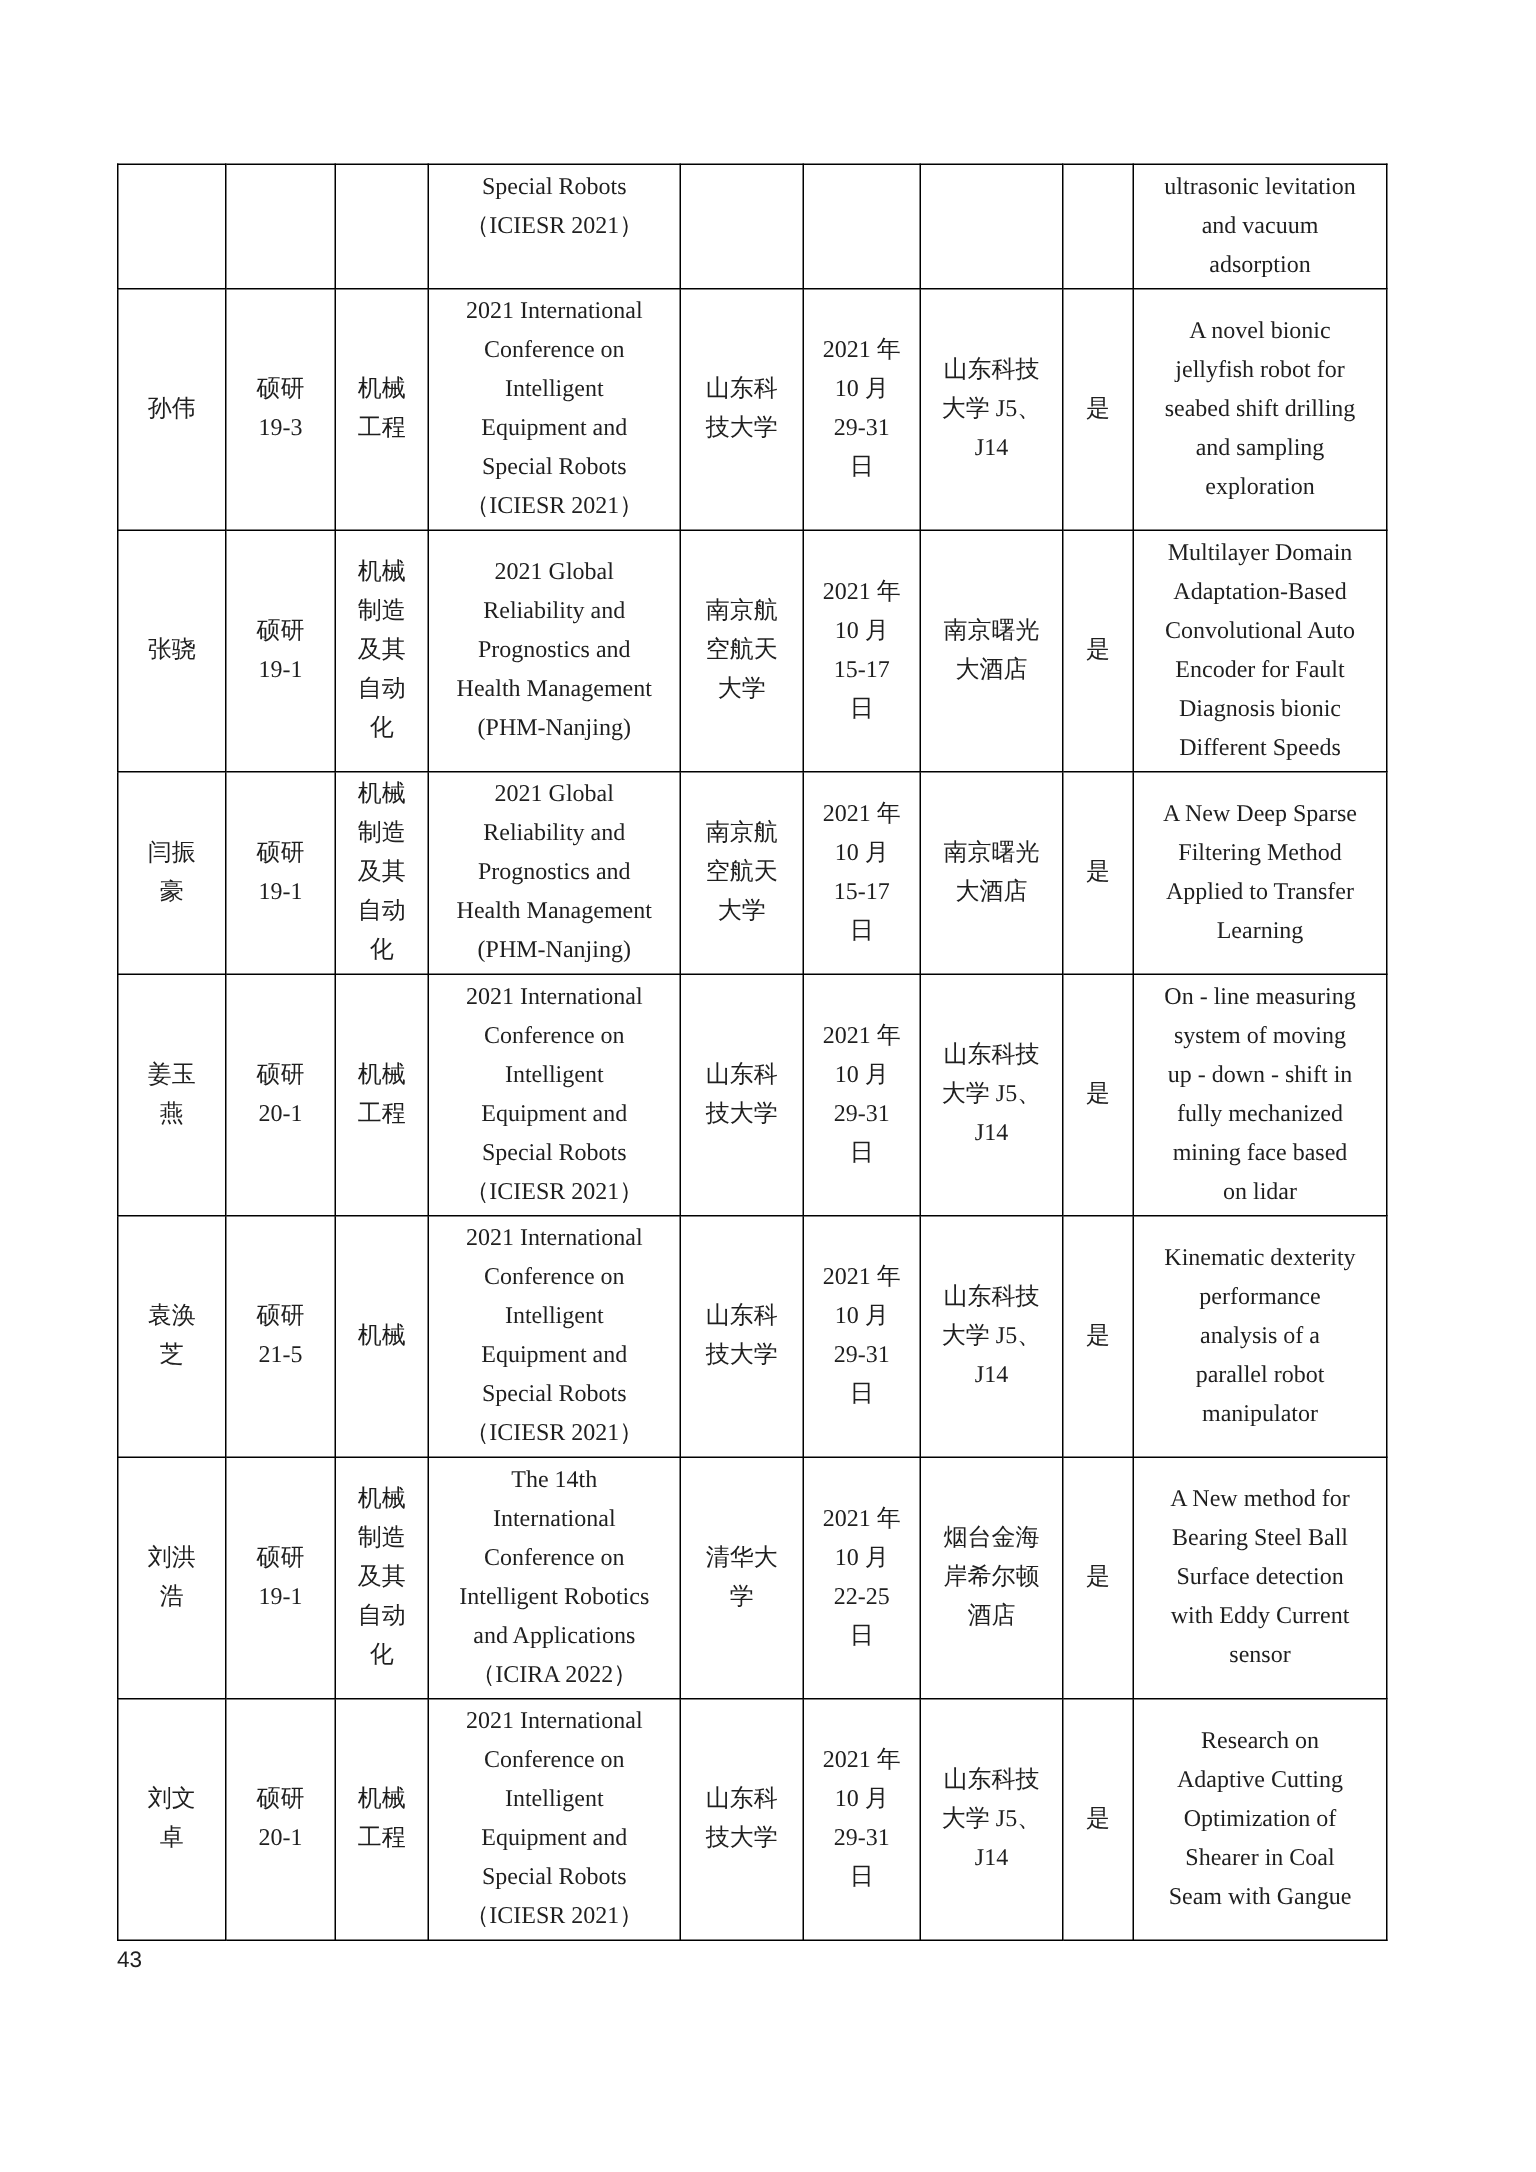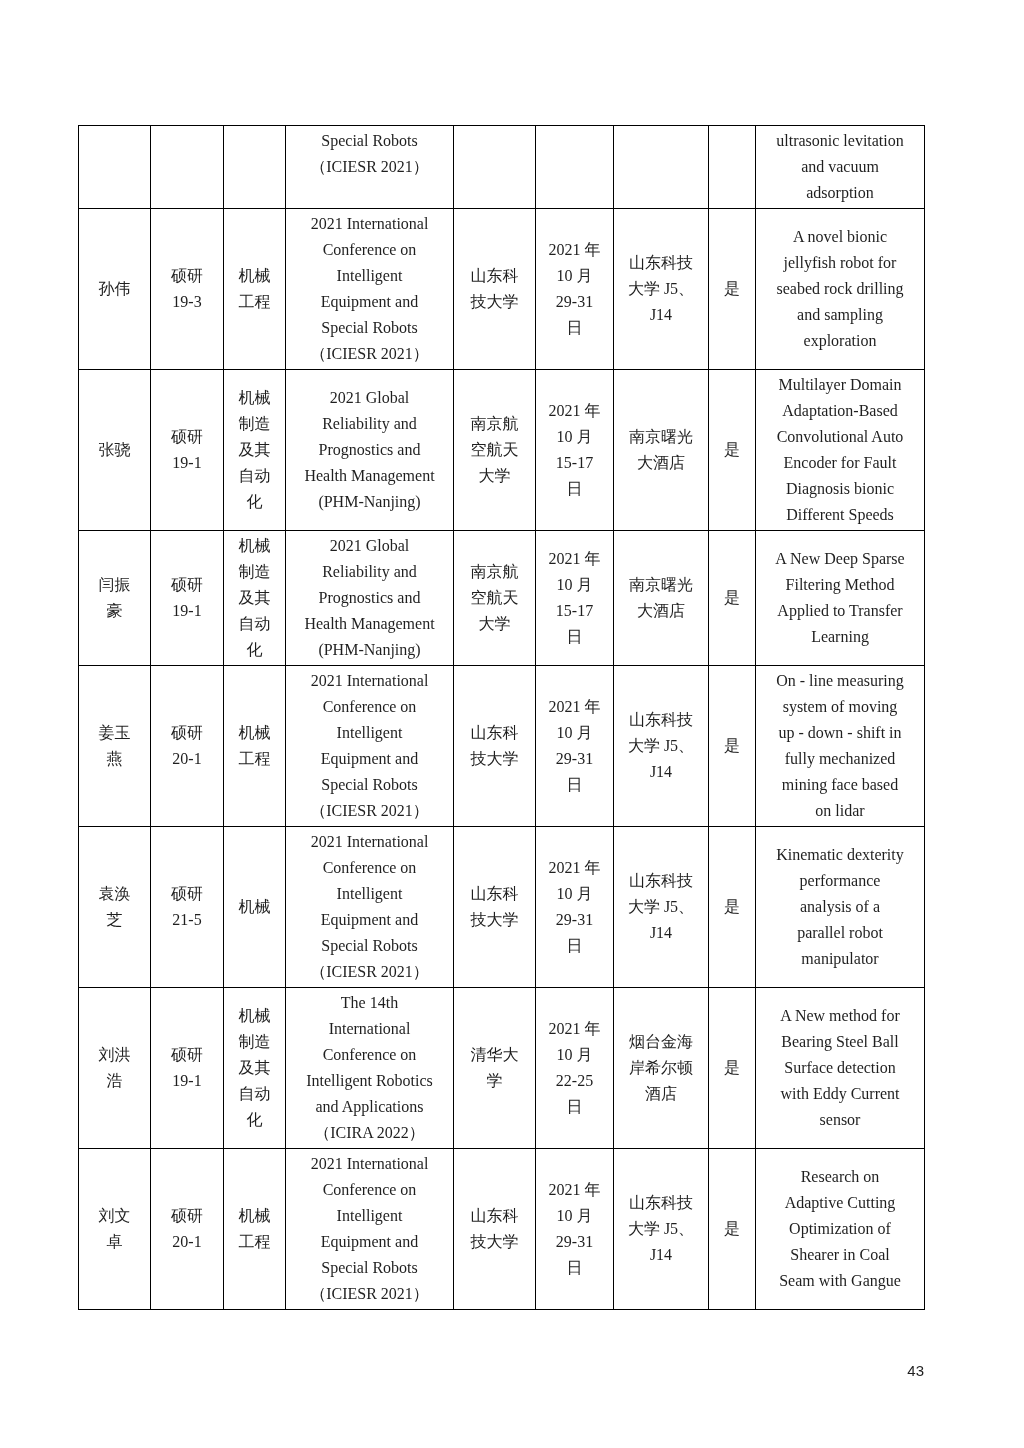--- a/index.html
+++ b/index.html
@@ -14,21 +14,21 @@
   .page {
     position: relative;
     width: 1024px;
     height: 1448px;
     background: #ffffff;
     overflow: hidden;
   }
   table.conf-table {
     position: absolute;
     left: 78px;
-    top: 125px;
+    top: 109px;
     width: 846px;
     border-collapse: collapse;
     table-layout: fixed;
   }
   table.conf-table td {
     border: 1px solid #000000;
     text-align: center;
     vertical-align: middle;
     font-size: 16px;
     line-height: 26px;
@@ -39,22 +39,22 @@
   }
   
   table.conf-table tr.partial-row td {
     vertical-align: top;
     height: 78px;
   }
   .page-number {
     position: absolute;
     left: 78px;
     width: 846px;
-    top: 1362px;
-    text-align: right;
+    top: 1298px;
+    text-align: left;
     font-size: 15px;
     font-family: "Liberation Sans", sans-serif;
     color: #1f1f1f;
   }
 </style>
 </head>
 <body>
 
 <div class="page">
 
@@ -102,21 +102,21 @@
         <td>2021 年
 10 月
 29-31
 日</td>
         <td>山东科技
 大学 J5、
 J14</td>
         <td>是</td>
         <td>A novel bionic
 jellyfish robot for
-seabed rock drilling
+seabed shift drilling
 and sampling
 exploration</td>
       </tr>
       <tr>
         <td>张骁</td>
         <td>硕研
 19-1</td>
         <td>机械
 制造
 及其

